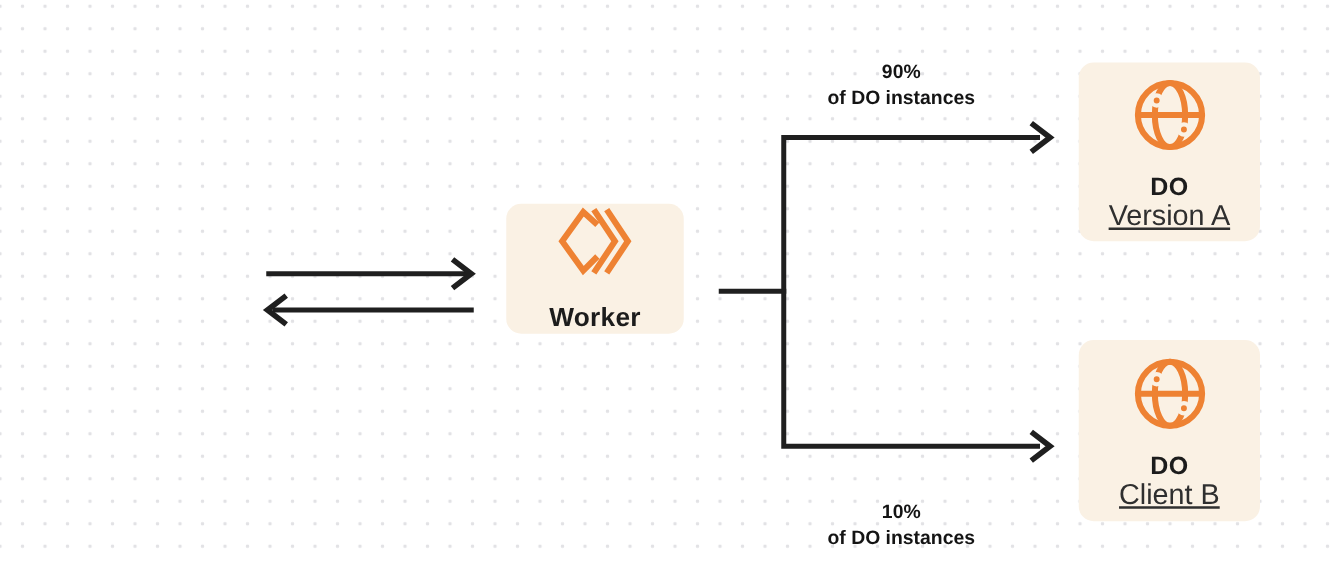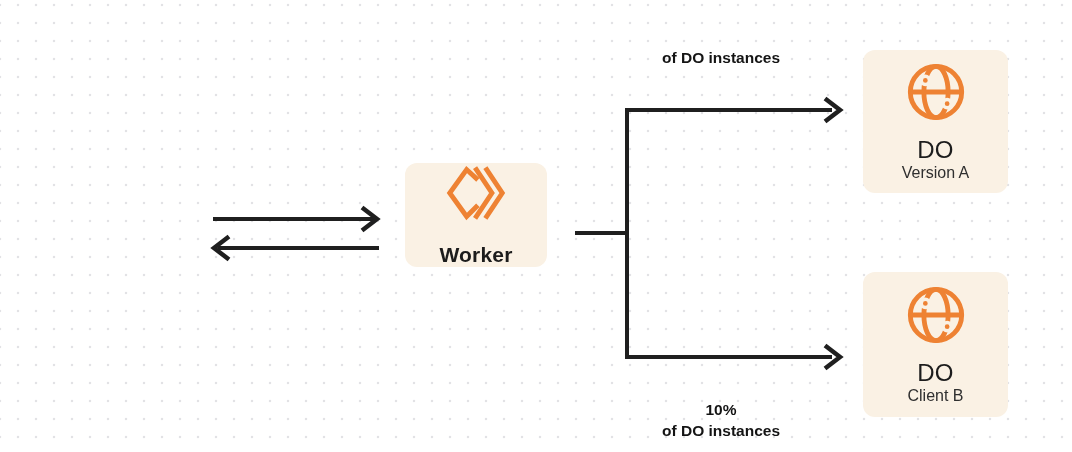--- a/index.html
+++ b/index.html
@@ -52,26 +52,27 @@
     left:863px;top:272px;width:145px;height:145px;
     background:var(--node-cream);border-radius:12px;
     justify-content:flex-start;padding-top:12px;
   }
   .node-label{
     font-size:21px;font-weight:700;color:var(--text-dark);
     letter-spacing:.2px;line-height:24px;
   }
   .node-worker .node-label{margin-top:20px;}
   .do-title{
-    font-size:24px;font-weight:400;color:var(--text-dark);
+    font-size:20px;font-weight:700;color:var(--text-dark);
     line-height:22px;margin-top:16px;letter-spacing:.3px;
   }
   .do-subtitle{
-    font-size:16px;font-weight:400;color:var(--text-subtle);
+    font-size:23px;font-weight:400;color:var(--text-subtle);
     line-height:23px;
+    text-decoration:underline;
   }
   .icon{display:block;}
   .orange-stroke{stroke:var(--accent-orange);fill:none;}
   .orange-fill{fill:var(--accent-orange);}
   .dot-halo{stroke:var(--node-cream);}
   .branch-label{
     position:absolute;width:240px;text-align:center;
     font-size:15.5px;font-weight:600;color:#141414;line-height:21px;
   }
   .branch-label-a{left:601px;top:47px;}
@@ -125,20 +126,21 @@
       <ellipse class="orange-stroke" stroke-width="5" cx="32" cy="32" rx="12.5" ry="26.5"></ellipse>
       <line class="orange-stroke" stroke-width="5" x1="5.5" y1="32" x2="58.5" y2="32"></line>
       <circle class="orange-fill dot-halo" stroke-width="3.5" cx="21" cy="20" r="4.2"></circle>
       <circle class="orange-fill dot-halo" stroke-width="3.5" cx="43.5" cy="44" r="4.2"></circle>
     </svg>
     <div class="do-title">DO</div>
     <div class="do-subtitle">Client B</div>
   </div>
 
   <div class="branch-label branch-label-a">
+    <div>90%</div>
     <div>of DO instances</div>
   </div>
   <div class="branch-label branch-label-b">
     <div>10%</div>
     <div>of DO instances</div>
   </div>
 
 </div>
 
 </body></html>

